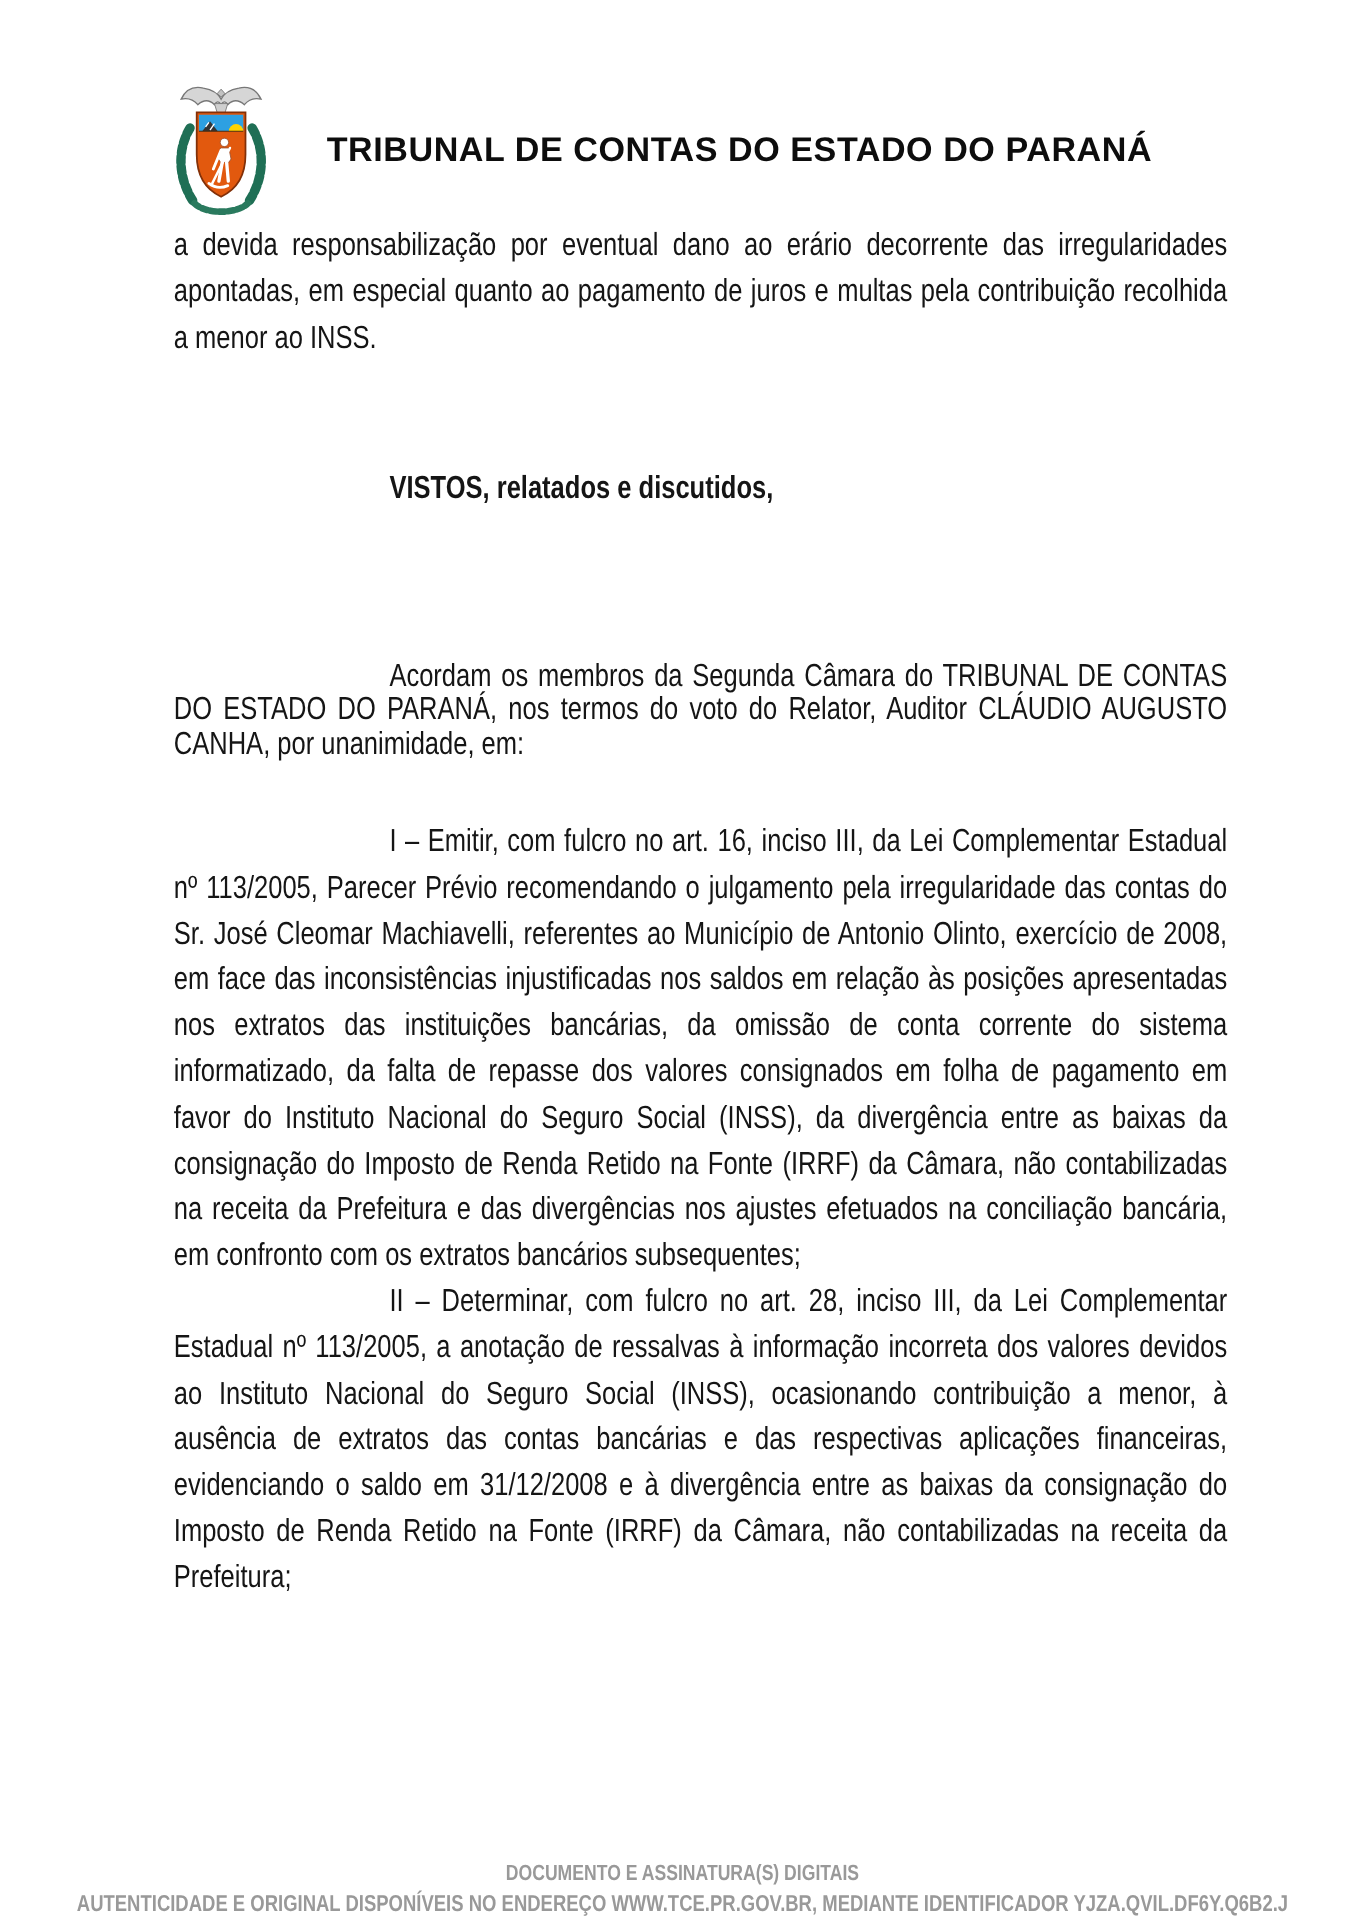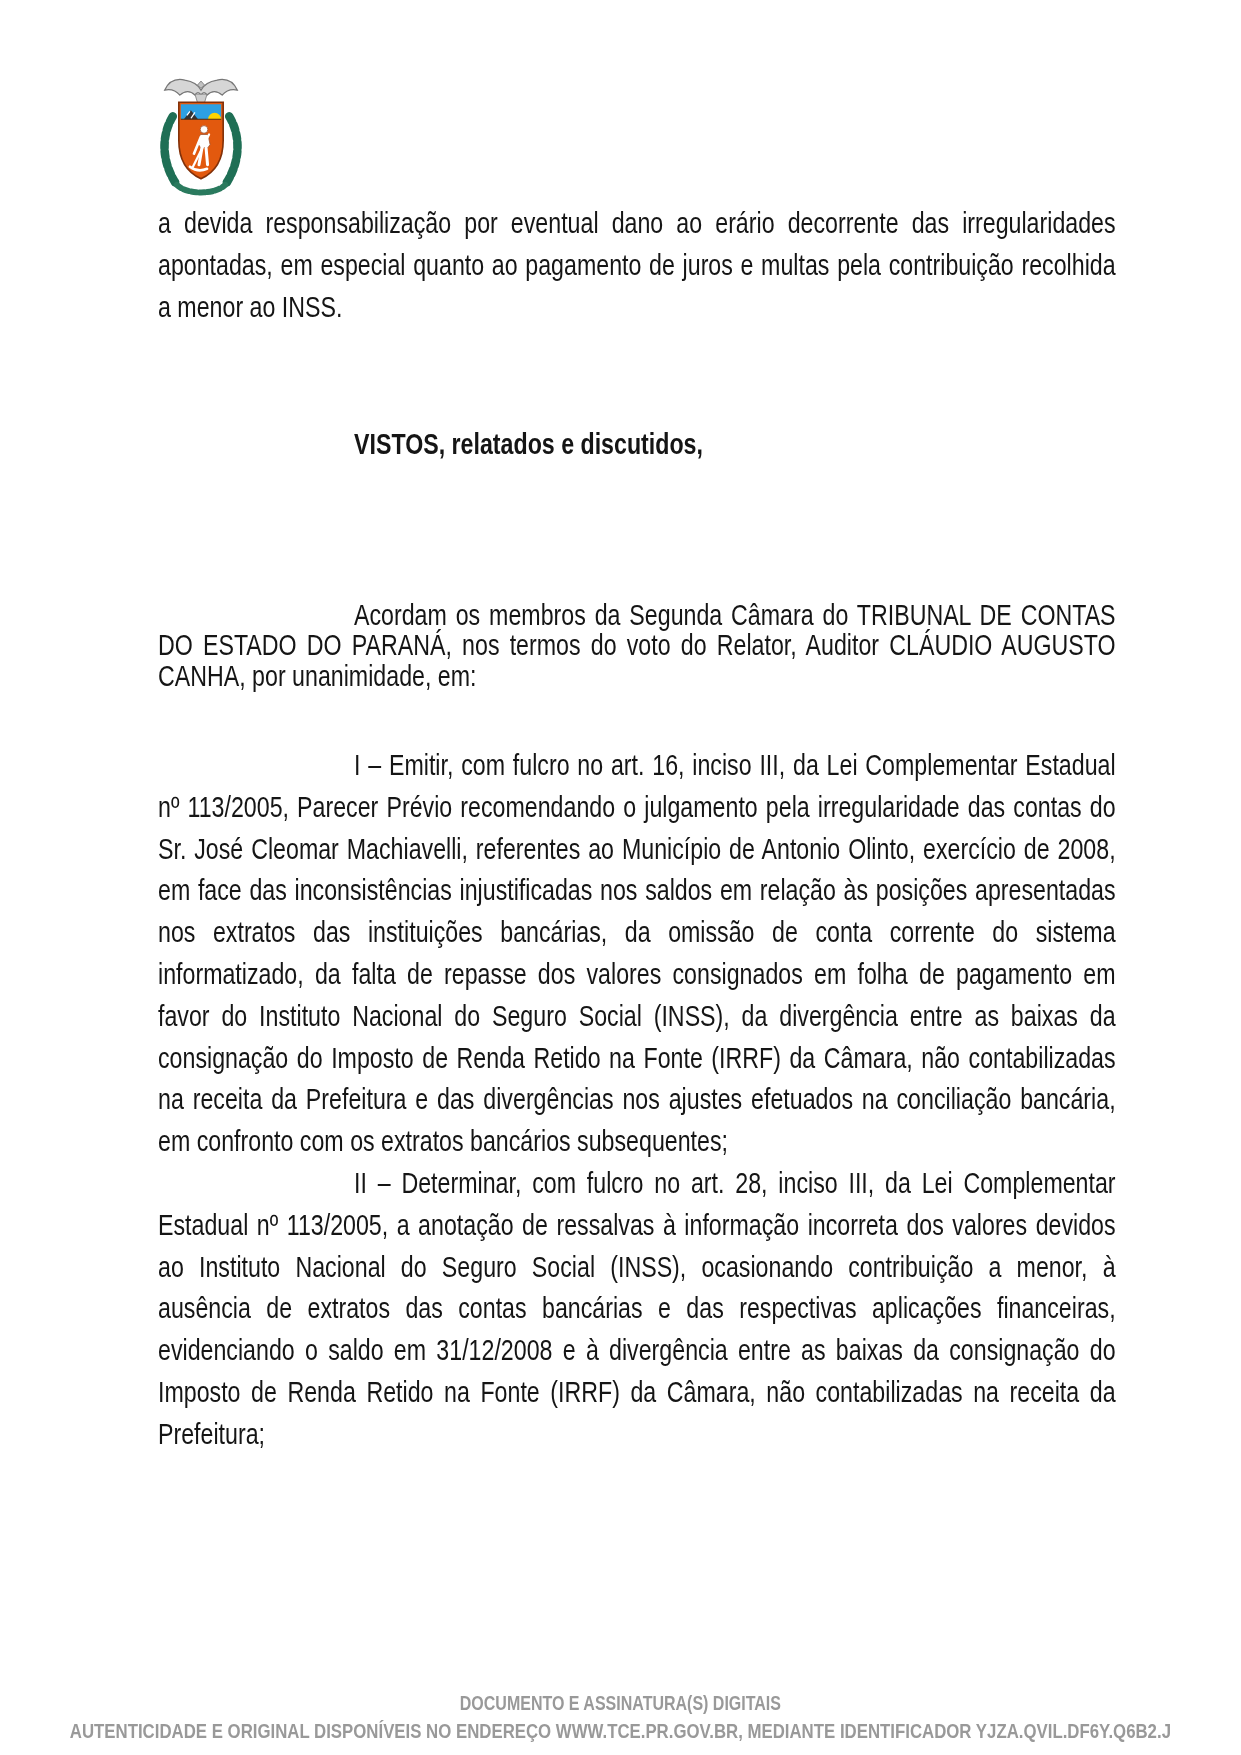--- a/index.html
+++ b/index.html
@@ -89,20 +89,21 @@
 
       <circle cx="47" cy="55" r="3.8" fill="#ffffff" stroke="#a0522d" stroke-width="0.8"></circle>
       <path d="M43.5 60 h7.5 l2 10 -2 3 h-7.5 l-2 -3 Z" fill="#ffffff" stroke="#a0522d" stroke-width="0.8"></path>
       <path d="M52 60 L36 92" stroke="#ffffff" stroke-width="2.2" stroke-linecap="round"></path>
       <path d="M44 62 L37 79" stroke="#ffffff" stroke-width="2.6" stroke-linecap="round"></path>
       <path d="M33 92 Q41 98 50 94" stroke="#ffffff" stroke-width="2.6" fill="none" stroke-linecap="round"></path>
       <path d="M45 73 L42 90 M49 73 L50.5 90" stroke="#ffffff" stroke-width="3" stroke-linecap="round"></path>
     </svg>
   </div>
 
+  <div class="doc-title">TRIBUNAL DE CONTAS DO ESTADO DO PARANÁ</div>
 
   <div class="txt" id="p-opening">a devida responsabilização por eventual dano ao erário decorrente das irregularidades apontadas, em especial quanto ao pagamento de juros e multas pela contribuição recolhida a menor ao INSS.</div>
 
   <div class="txt" id="p-vistos">VISTOS, relatados e discutidos,</div>
 
   <div class="txt" id="p-acordam">Acordam os membros da Segunda Câmara do TRIBUNAL DE CONTAS DO ESTADO DO PARANÁ, nos termos do voto do Relator, Auditor CLÁUDIO AUGUSTO CANHA, por unanimidade, em:</div>
 
   <div class="txt" id="p-items">
     <p>I – Emitir, com fulcro no art. 16, inciso III, da Lei Complementar Estadual nº 113/2005, Parecer Prévio recomendando o julgamento pela irregularidade das contas do Sr. José Cleomar Machiavelli, referentes ao Município de Antonio Olinto, exercício de 2008, em face das inconsistências injustificadas nos saldos em relação às posições apresentadas nos extratos das instituições bancárias, da omissão de conta corrente do sistema informatizado, da falta de repasse dos valores consignados em folha de pagamento em favor do Instituto Nacional do Seguro Social (INSS), da divergência entre as baixas da consignação do Imposto de Renda Retido na Fonte (IRRF) da Câmara, não contabilizadas na receita da Prefeitura e das divergências nos ajustes efetuados na conciliação bancária, em confronto com os extratos bancários subsequentes;</p>
     <p>II – Determinar, com fulcro no art. 28, inciso III, da Lei Complementar Estadual nº 113/2005, a anotação de ressalvas à informação incorreta dos valores devidos ao Instituto Nacional do Seguro Social (INSS), ocasionando contribuição a menor, à ausência de extratos das contas bancárias e das respectivas aplicações financeiras, evidenciando o saldo em 31/12/2008 e à divergência entre as baixas da consignação do Imposto de Renda Retido na Fonte (IRRF) da Câmara, não contabilizadas na receita da Prefeitura;</p>

